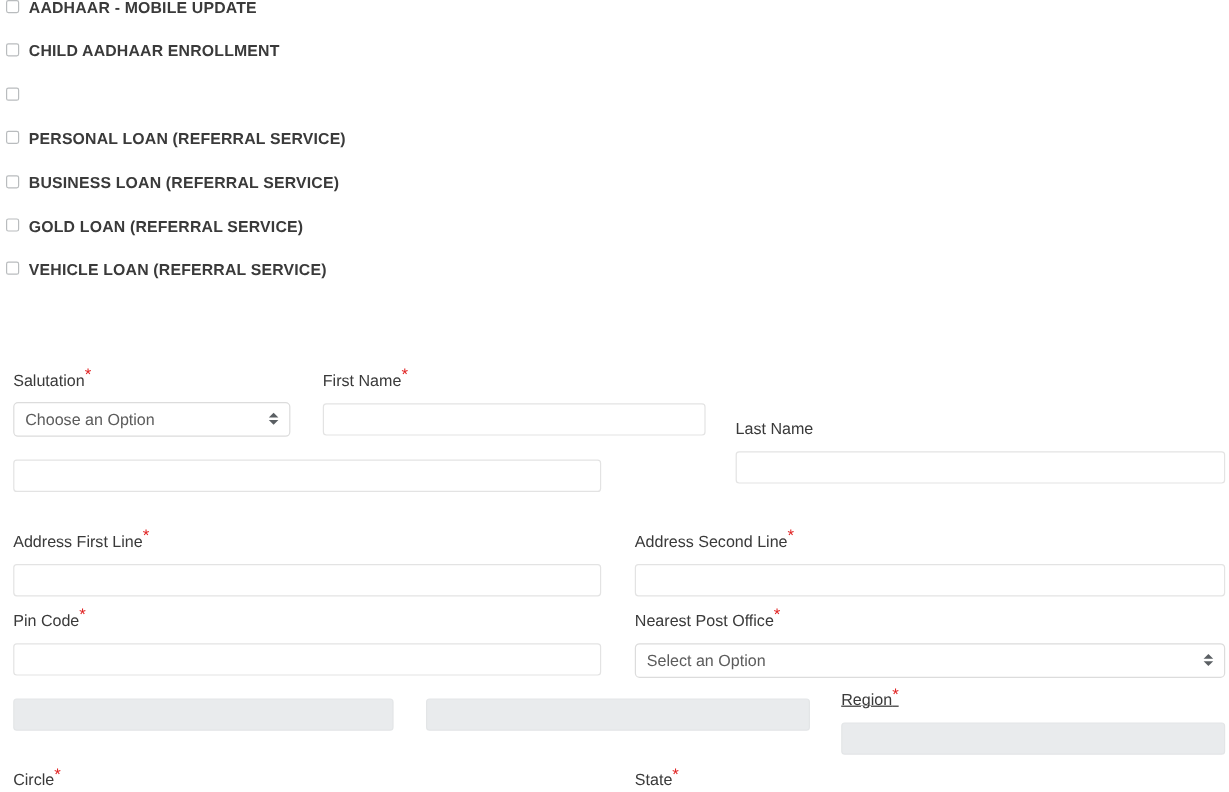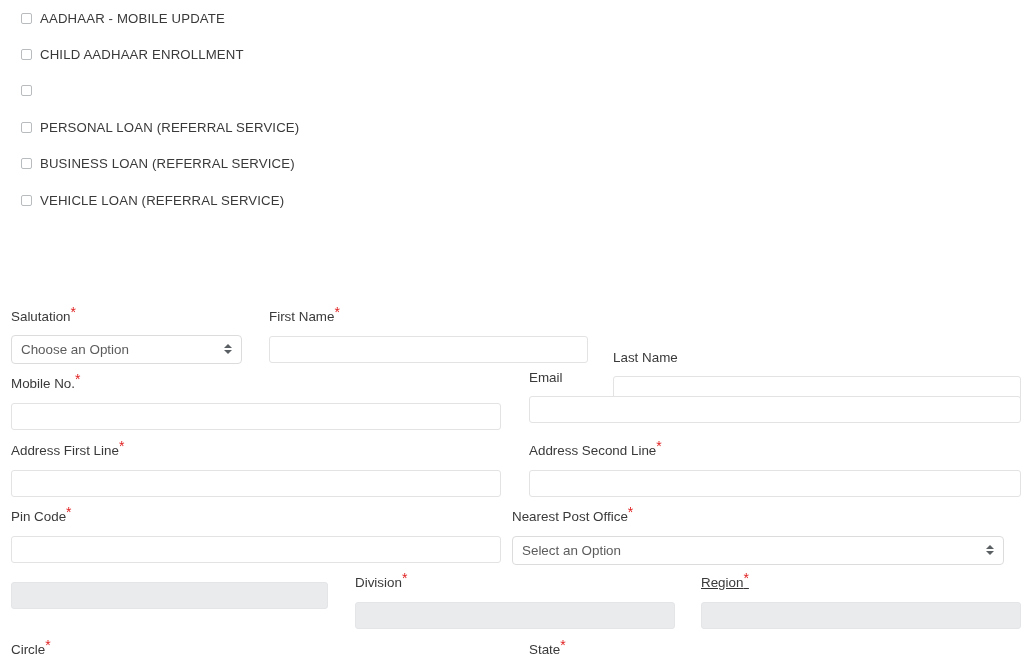--- a/index.html
+++ b/index.html
@@ -19,24 +19,24 @@
 
   
   .checkbox-list {
     position: absolute;
     left: 0;
     top: 0;
     width: 1024px;
   }
   .checkbox-row {
     display: flex;
-    align-items: center;
     height: 36.4px;
-    padding-left: 21px;
-    box-sizing: border-box;
+    padding-left: 5px;
+    box-sizing: border-box;
+    font-weight: bold;
   }
   .cb-box {
     width: 11px;
     height: 11px;
     min-width: 11px;
     border: 1px solid #b9bcbe;
     border-radius: 2px;
     background: #ffffff;
     box-sizing: border-box;
     margin-right: 8px;
@@ -161,20 +161,24 @@
   <div class="checkbox-row">
     <span class="cb-box"></span>
     <span class="cb-label">PERSONAL LOAN (REFERRAL SERVICE)</span>
   </div>
 
   <div class="checkbox-row">
     <span class="cb-box"></span>
     <span class="cb-label">BUSINESS LOAN (REFERRAL SERVICE)</span>
   </div>
 
+  <div class="checkbox-row">
+    <span class="cb-box"></span>
+    <span class="cb-label">GOLD LOAN (REFERRAL SERVICE)</span>
+  </div>
 
   <div class="checkbox-row">
     <span class="cb-box"></span>
     <span class="cb-label">VEHICLE LOAN (REFERRAL SERVICE)</span>
   </div>
 
 </div>
 
 <div class="form-area">
 
@@ -193,61 +197,55 @@
     <span class="field-label"><span>First Name</span><span class="req">*</span></span>
     <input class="text-input" style="width: 319px; margin-top: 12px;" type="text" placeholder="">
   </div>
 
   <div class="field" style="left:613px; top:304px; width:408px;margin-top:47px;">
     <span class="field-label">Last Name</span>
     <input class="text-input" style="width: 408px; margin-top: 12px;" type="text" placeholder="">
   </div>
 
   <div class="field" style="left:11px; top:371px; width:490px;">
-    <span class="field-label"><span>Mobile No.</span><span class="req">*</span></span>
     <input class="text-input" style="width: 490px; margin-top: 12px;" type="text" placeholder="">
   </div>
 
-  <div class="field" style="left:529px; top:371px; width:492px;">
-    <span class="field-label">Email</span>
-    <input class="text-input" style="width: 492px; margin-top: 12px;" type="text" placeholder="">
-  </div>
 
   <div class="field" style="left:529px; top:438px; width:492px;">
     <span class="field-label"><span>Address Second Line</span><span class="req">*</span></span>
     <input class="text-input" style="width: 492px; margin-top: 12px;" type="text" placeholder="">
   </div>
 
   <div class="field" style="left:11px; top:438px; width:490px;">
     <span class="field-label"><span>Address First Line</span><span class="req">*</span></span>
     <input class="text-input" style="width: 490px; margin-top: 12px;" type="text" placeholder="">
   </div>
 
   <div class="field" style="left:11px; top:504px; width:490px;">
     <span class="field-label"><span>Pin Code</span><span class="req">*</span></span>
     <input class="text-input" style="width: 490px; margin-top: 12px;" type="text" placeholder="">
   </div>
 
-  <div class="field" style="left:512px; top:504px; width:492px;">
+  <div class="field" style="left:529px; top:504px; width:492px;">
     <span class="field-label"><span>Nearest Post Office</span><span class="req">*</span></span>
     <div class="select-wrap" style="width:492px; margin-top:12px;">
       <span class="select-text">Select an Option</span>
       <span class="stepper-icon">
           <span class="up"></span>
           <span class="down"></span>
         </span>
     </div>
   </div>
 
   <div class="field" style="left:11px; top:570px; width:317px;">
     <input class="text-input disabled" style="width: 317px; margin-top: 12px;" type="text" disabled="">
   </div>
 
   <div class="field" style="left:355px; top:570px; width:320px;">
-    <span class="field-label"><span>Division</span><span class="req">*</span></span>
     <input class="text-input disabled" style="width: 320px; margin-top: 12px;" type="text" disabled="">
   </div>
 
   <div class="field" style="left:701px; top:570px; width:320px;text-decoration:underline;">
     <span class="field-label"><span>Region</span><span class="req">*</span></span>
     <input class="text-input disabled" style="width: 320px; margin-top: 12px;" type="text" disabled="">
   </div>
 
   <div class="field" style="left:529px; top:637px; width:492px;">
     <span class="field-label"><span>State</span><span class="req">*</span></span>

